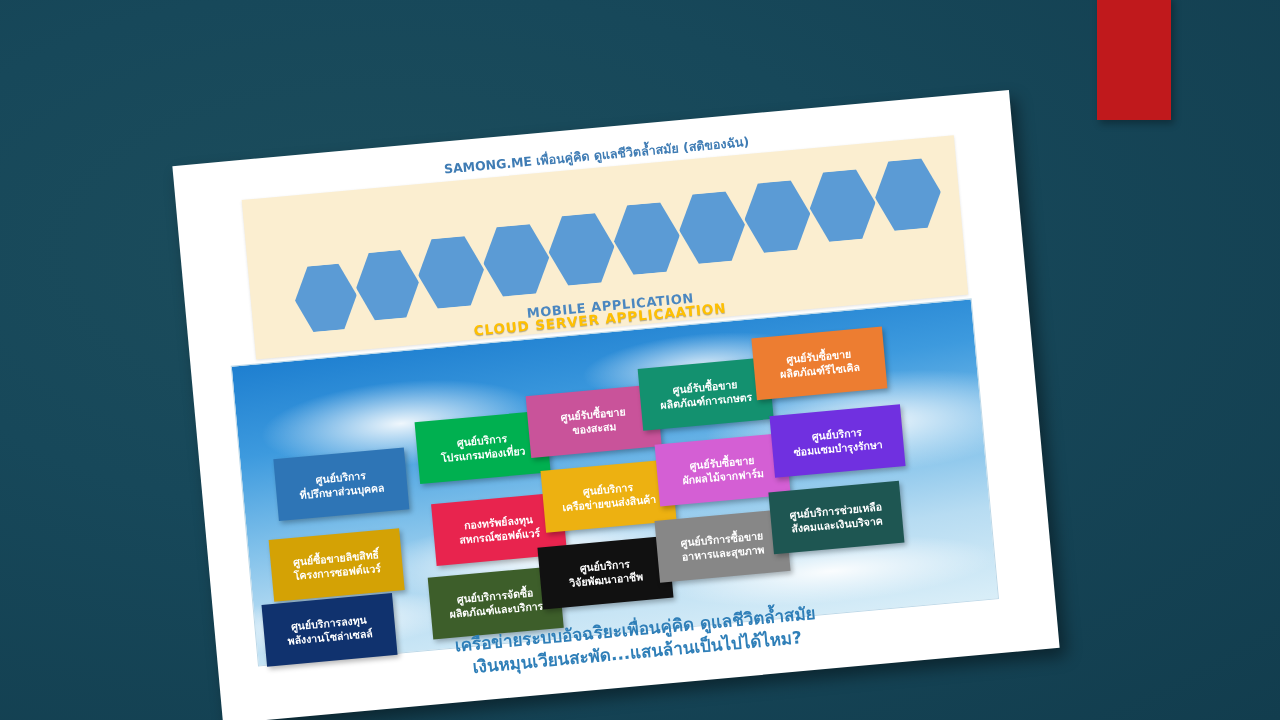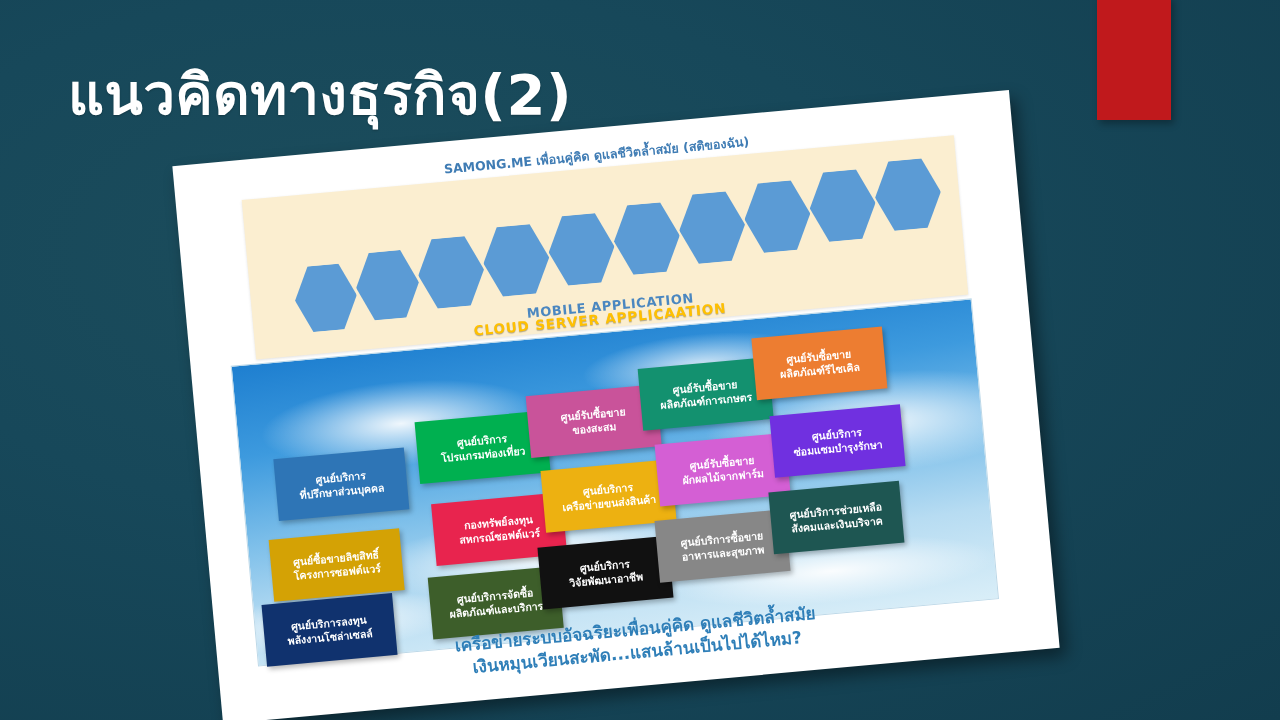--- a/index.html
+++ b/index.html
@@ -200,21 +200,20 @@
     text-shadow: 0 1px 1px rgba(255,255,255,0.6);
   }
 </style>
 </head>
 <body>
 
 <div id="slide">
 
   <div class="red-bar" style="background: rgb(192, 25, 28);"></div>
 
-  <div class="slide-title">แนวคิดทางธุรกิจ(2)</div>
 
   <div class="card-wrap">
     <div class="card">
       <div class="diagram">
 
         <div class="mobile-banner" style="background: rgb(251, 238, 208);">
           <div class="banner-caption">SAMONG.ME เพื่อนคู่คิด ดูแลชีวิตล้ำสมัย (สติของฉัน)</div>
           <div class="hex-row">
             <div class="hex" style="background: rgb(91, 155, 213);"></div>
             <div class="hex" style="background: rgb(91, 155, 213);"></div>

